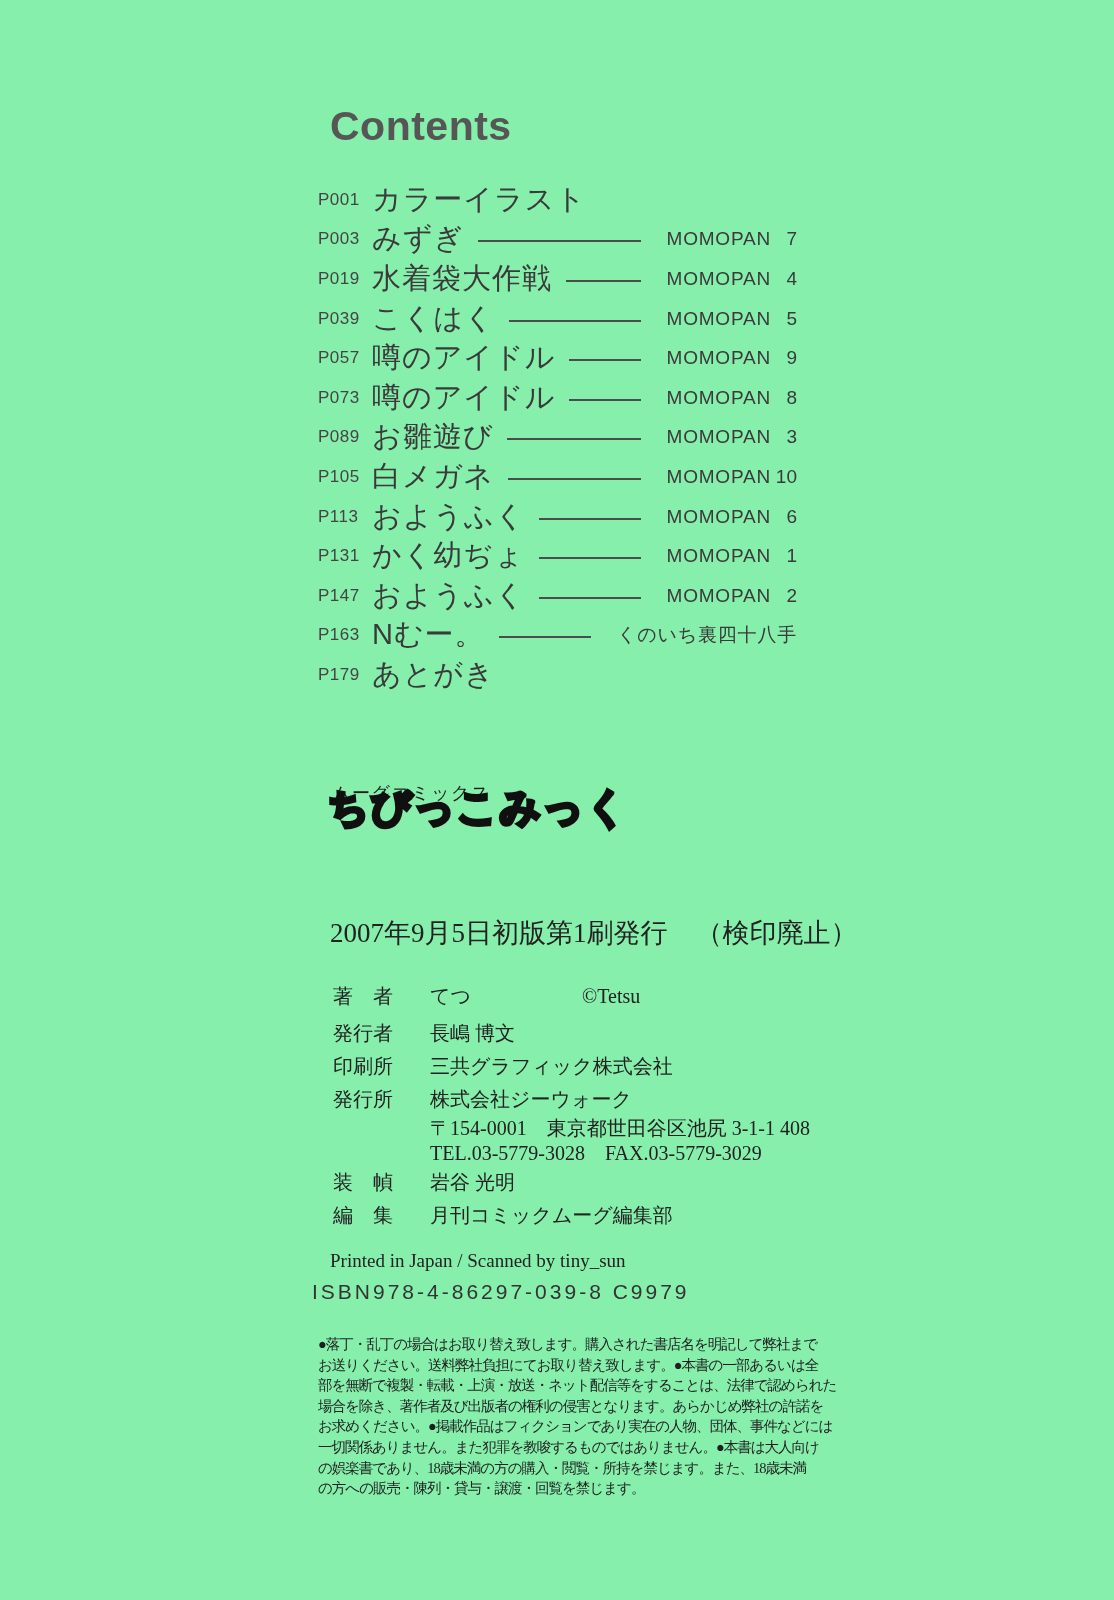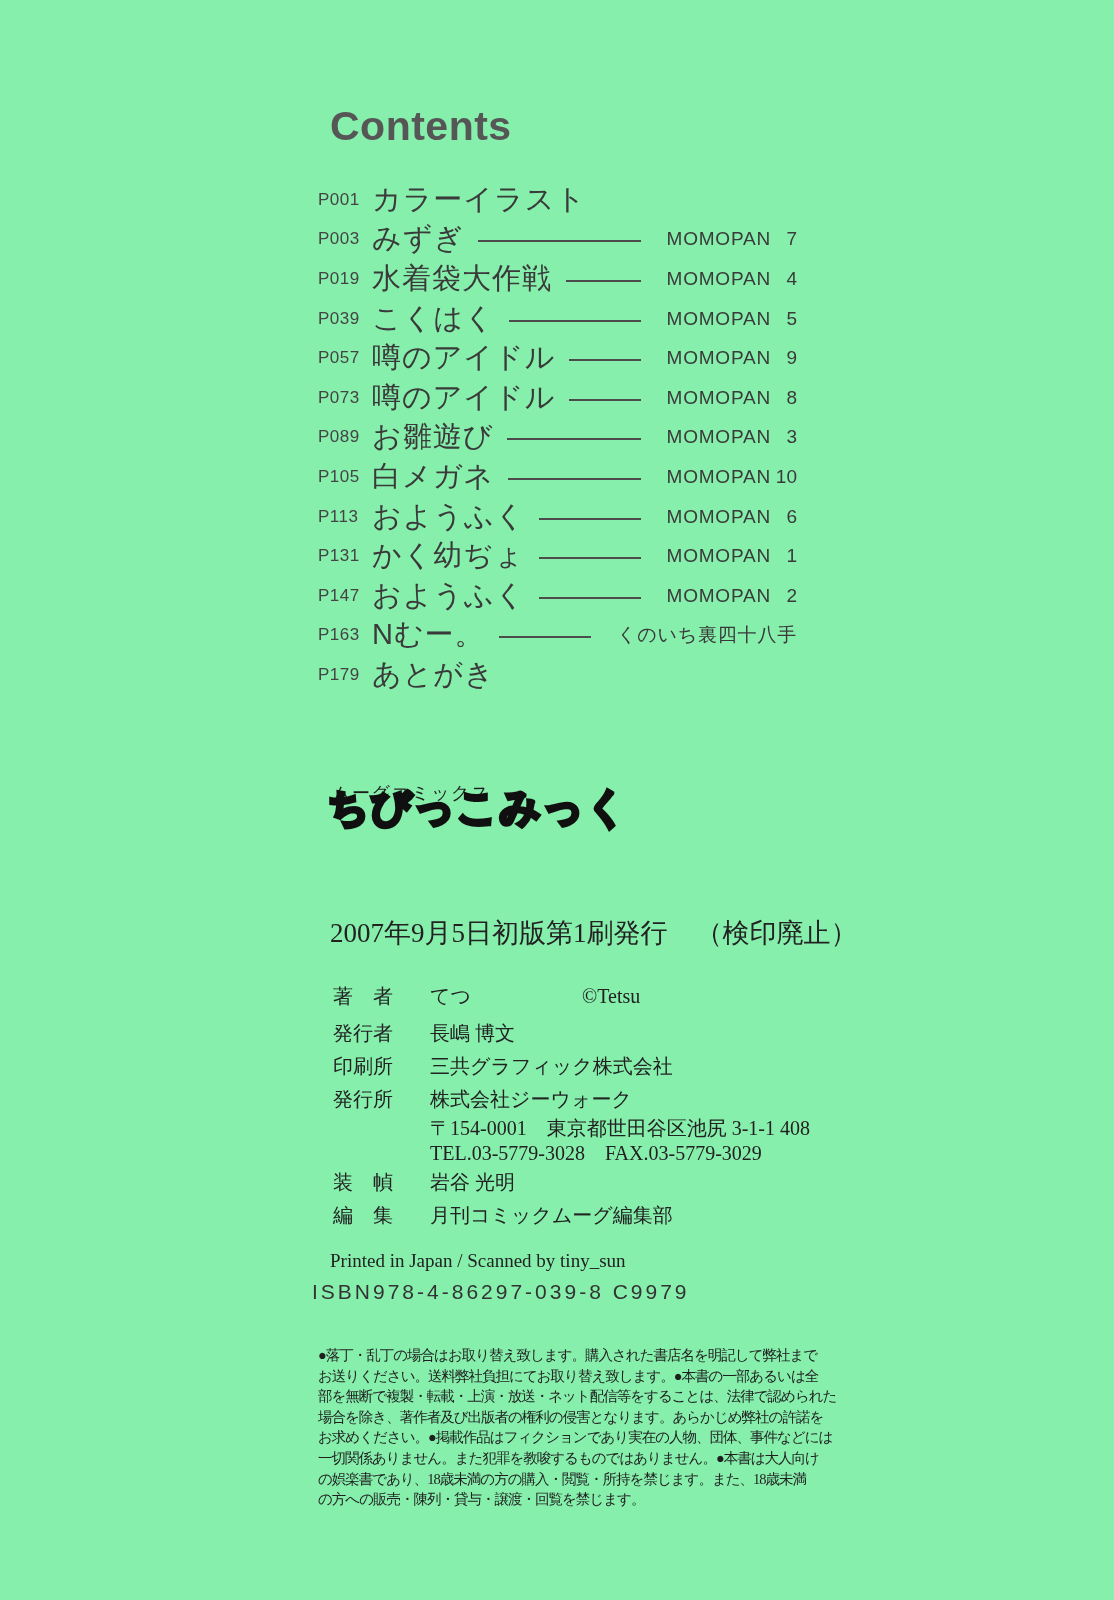--- a/index.html
+++ b/index.html
@@ -80,21 +80,20 @@
   }
   .isbn{
     position:absolute;left:312px;top:1280px;
     font-family:"Liberation Sans", sans-serif;
     font-size:21px;letter-spacing:3px;color:#333;white-space:nowrap;
   }
   .legal{
     position:absolute;left:318px;top:1334px;width:497px;
     font-size:14.5px;letter-spacing:-1px;line-height:20.6px;
     color:#1f1f1f;
-    margin-top:11px;
   }
   .legal-line{white-space:nowrap;}
 </style>
 </head>
 <body>
 
 <div class="page">
 
   <div class="toc-heading">Contents</div>
 

